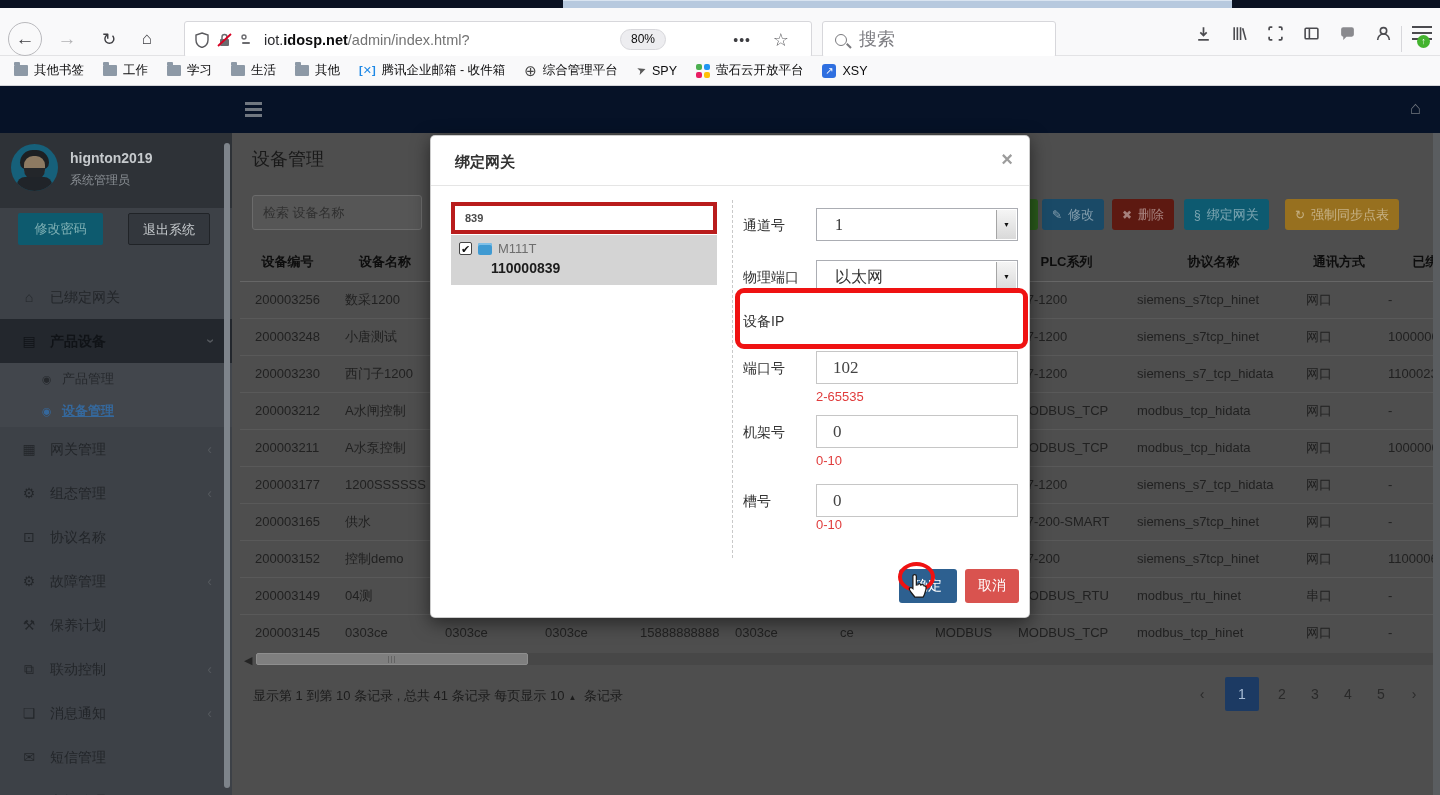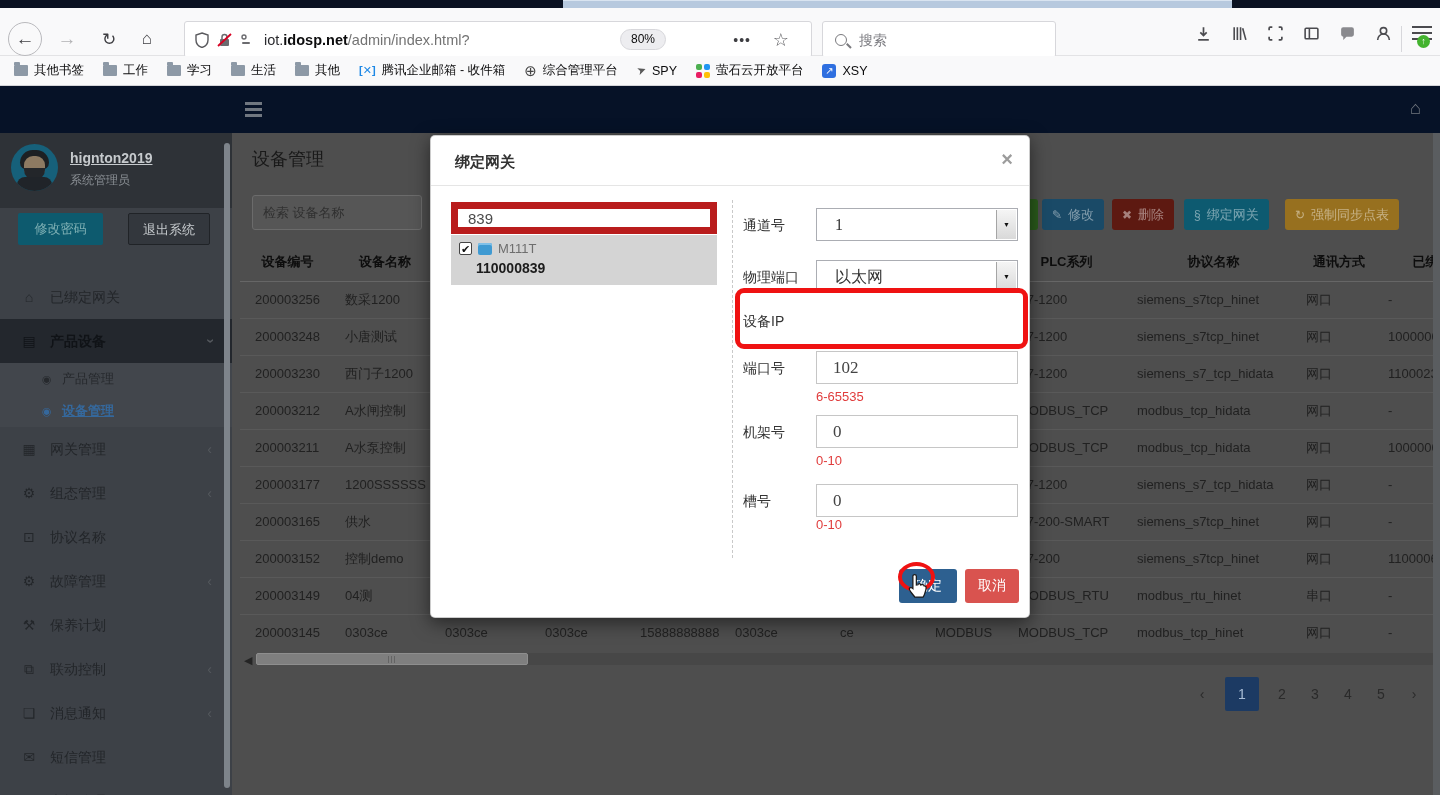--- a/index.html
+++ b/index.html
@@ -22,21 +22,21 @@
   .uicon{margin-left:10px;position:relative;display:inline-flex;align-items:center;}
   .urltext{margin-left:12px;font-size:14.5px;white-space:nowrap;color:#737373;}
   .urltext .host{color:#0c0c0d;font-weight:700;}
   .urltext .pre{color:#2a2a2e;}
   .zoompill{position:absolute;right:145px;top:7px;height:21px;padding:0 10px;border:1px solid #d7d7db;border-radius:11px;background:#ededf0;font-size:12px;color:#0c0c0d;line-height:19px;}
   .dots3{position:absolute;right:60px;top:10px;font-size:14px;color:#3e3e42;letter-spacing:1px;}
   .star{position:absolute;right:22px;top:7px;font-size:18px;color:#5a5a5e;}
   .searchbox{position:absolute;left:822px;top:13px;width:234px;height:37px;background:#fff;border:1px solid #d7d7db;border-radius:3px;display:flex;align-items:center;}
   .mag{width:12px;height:12px;border:1.6px solid #7a7a7e;border-radius:50%;margin-left:12px;position:relative;}
   .mag::after{content:"";position:absolute;left:10px;top:10px;width:6px;height:1.6px;background:#7a7a7e;transform:rotate(45deg);}
-  .searchbox input{border:none;outline:none;margin-left:10px;font-size:14px;color:#555;width:170px;background:transparent;}
+  .searchbox input{border:none;outline:none;margin-left:10px;font-size:18px;color:#555;width:170px;background:transparent;}
   .searchbox input::placeholder{color:#7d7d82;}
   .ricons{position:absolute;right:46px;top:14px;display:flex;gap:14px;align-items:center;}
   .ricon{width:22px;height:22px;display:flex;align-items:center;justify-content:center;color:#4b4b4f;}
   .vdiv{position:absolute;right:38px;top:18px;width:1px;height:26px;background:#d7d7db;}
   .burger{position:absolute;right:8px;top:18px;width:20px;height:16px;}
   .burger i{display:block;height:2.4px;background:#4b4b4f;margin-bottom:3.6px;}
   .badge-up{position:absolute;right:2px;top:9px;width:13px;height:13px;border-radius:50%;background:#43b32e;color:#fff;font-size:9px;line-height:13px;text-align:center;font-weight:700;}
   .bookbar{left:0;top:56px;width:1440px;height:30px;background:#f9f9fa;border-bottom:1px solid #d4d4d8;display:flex;align-items:center;padding-left:14px;gap:19px;}
   .bm{display:flex;align-items:center;gap:6px;font-size:12.5px;color:#0c0c0d;white-space:nowrap;}
   .fld{width:14px;height:11px;background:#90702c;background:#8d99a6;border-radius:1px;position:relative;display:inline-block;}
@@ -55,21 +55,21 @@
   .hamb i{display:block;height:2.5px;background:#707780;margin-bottom:3.5px;}
   .homeico{position:absolute;left:1410px;top:98px;font-size:18px;color:#70767e;}
 
   .sidebar{left:0;top:133px;width:232px;height:662px;background:#3d4147;}
   .userpanel{position:absolute;left:0;top:0;width:232px;height:75px;background:#2e3237;}
   .avatar{position:absolute;left:11px;top:11px;width:47px;height:47px;border-radius:50%;background:#16607a;overflow:hidden;}
   .avatar .hair{position:absolute;left:9px;top:6px;width:29px;height:20px;border-radius:14px 14px 8px 8px;background:#1d2023;}
   .avatar .face{position:absolute;left:13px;top:12px;width:21px;height:22px;border-radius:9px;background:#8d7a62;}
   .avatar .beard{position:absolute;left:13px;top:24px;width:21px;height:12px;border-radius:0 0 10px 10px;background:#23262a;}
   .avatar .body{position:absolute;left:6px;top:33px;width:35px;height:16px;border-radius:8px 8px 0 0;background:#202429;}
-  .uname{position:absolute;left:70px;top:17px;font-size:14px;font-weight:700;color:#c6cacd;text-decoration:underline;}
+  .uname{position:absolute;left:70px;top:17px;font-size:14px;font-weight:700;color:#c6cacd;}
   .urole{position:absolute;left:70px;top:39px;font-size:12px;color:#8a8f94;}
   .sbtn{position:absolute;top:80px;height:32px;font-size:13px;text-align:center;line-height:31px;border-radius:2px;}
   .sbtn.pwd{left:18px;width:85px;background:#0d5a6e;color:#7fb0b4;}
   .sbtn.out{left:128px;width:82px;background:#33373d;color:#c6cacd;border:1px solid #202327;}
   .menu{position:absolute;left:0;top:142px;width:232px;}
   .mi{position:relative;height:44px;line-height:44px;font-size:14px;color:#23262a;cursor:default;}
   .mi .mic{position:absolute;left:18px;width:22px;text-align:center;font-size:14px;}
   .mi .mlbl{position:absolute;left:50px;}
   .mi .chev{position:absolute;right:20px;color:#54585d;font-size:14px;}
   .chev.down{display:inline-block;transform:rotate(-90deg);}
@@ -108,26 +108,26 @@
   .pg{min-width:20px;text-align:center;}
   .pg.actv{width:34px;height:34px;line-height:34px;background:#1c3a63;color:#a9bdd6;border-radius:2px;}
   .rightscroll{position:absolute;left:1433px;top:133px;width:7px;height:662px;background:#5a5d60;}
 
   
   .modal{left:430px;top:135px;width:600px;height:483px;background:#fff;border-radius:5px;z-index:20;
     box-shadow:0 5px 18px rgba(0,0,0,0.5);border:1px solid rgba(0,0,0,0.2);}
   .mhead{position:absolute;left:0;top:0;width:100%;height:50px;border-bottom:1px solid #e5e5e5;}
   .mtitle{position:absolute;left:24px;top:17px;font-size:15px;font-weight:700;color:#333;}
   .mclose{position:absolute;right:16px;top:12px;font-size:20px;color:#9c9c9c;font-weight:700;}
-  .gwsearch{position:absolute;left:20px;top:66px;width:266px;height:32px;border:7px solid #b91c1c;font-size:15px;color:#4a4a4a;padding:0 10px;outline:none;}
+  .gwsearch{position:absolute;left:20px;top:66px;width:266px;height:32px;border:4px solid #b91c1c;font-size:11px;color:#4a4a4a;padding:0 10px;outline:none;font-weight:bold;}
   .gwitem{position:absolute;left:20px;top:99px;width:266px;height:50px;background:#d4d4d4;}
   .gwline1{position:absolute;left:8px;top:6px;display:flex;align-items:center;gap:6px;font-size:13px;color:#6e6e6e;}
   .cbx{width:13px;height:13px;background:#fff;border:1px solid #444;border-radius:2px;font-size:11px;line-height:12px;color:#111;text-align:center;font-weight:700;}
   .gwico{width:14px;height:12px;background:#3f9ad2;border-radius:2px;box-shadow:inset 0 2px 0 #7fc0e8;}
-  .gwid{position:absolute;left:25px;top:25px;font-size:14px;font-weight:700;color:#1c1c1c;}
+  .gwid{position:absolute;left:40px;top:25px;font-size:14px;font-weight:700;color:#1c1c1c;}
   .vdash{position:absolute;left:301px;top:64px;height:358px;border-left:1px dashed #c9c9c9;}
   .frow{position:absolute;left:312px;width:280px;height:34px;}
   .flabel{position:absolute;left:0;top:0;line-height:34px;font-size:14px;color:#333;}
   .fctrl{position:absolute;left:73px;top:0;width:202px;height:33px;}
   .sel{position:absolute;left:0;top:0;width:202px;height:33px;border:1px solid #abadb3;background:#fff;}
   .sval{position:absolute;left:18px;top:0;line-height:31px;font-family:"Liberation Serif","DejaVu Serif",serif;font-size:16px;color:#333;}
   .sarr{position:absolute;right:1px;top:1px;bottom:1px;width:20px;background:linear-gradient(#f5f5f5,#d9d9d9);border-left:1px solid #a5a5a5;font-size:7px;color:#111;display:flex;align-items:center;justify-content:center;}
   .finp{position:absolute;left:0;top:0;width:202px;height:33px;border:1px solid #c6c6c6;font-family:"Liberation Serif","DejaVu Serif",serif;font-size:17px;color:#444;padding:0 0 0 16px;background:#fff;outline:none;}
   .finp.hl{border:1px solid #4f8fc0;}
   .fhint{position:absolute;left:385px;font-size:13px;color:#e03c3c;}
@@ -560,20 +560,25 @@
               <td>网口</td>
               <td>-</td>
             </tr>
           </tbody>
       </table>
     </div>
     <div class="hscroll-larr">◀</div>
     <div class="hscroll-track"></div>
     <div class="hscroll-thumb">|||</div>
 
+    <div class="paginfo">
+      <span>显示第 1 到第 10 条记录 , 总共 41 条记录 每页显示</span>
+      <span class="psize"> <span>10</span><span class="caret-up">▲</span></span>
+      <span>条记录</span>
+    </div>
     <div class="pager">
       <span class="pg">‹</span>
       <span style="display:flex;gap:13px;align-items:center;">
           <span class="pg actv">1</span>
           <span class="pg">2</span>
           <span class="pg">3</span>
           <span class="pg">4</span>
           <span class="pg">5</span>
         </span>
       <span class="pg">›</span>
@@ -617,21 +622,21 @@
         </div>
         <div class="frow" style="top: 168px;">
           <span class="flabel">设备IP</span>
         </div>
         <div class="frow" style="top: 215px;">
           <span class="flabel">端口号</span>
           <div class="fctrl">
             <input class="finp" value="102" style="">
           </div>
         </div>
-        <div class="fhint" style="top: 253px;">6-65535</div>
+        <div class="fhint" style="top: 253px;">2-65535</div>
         <div class="frow" style="top: 279px;">
           <span class="flabel">机架号</span>
           <div class="fctrl">
             <input class="finp" value="0" style="">
           </div>
         </div>
         <div class="fhint" style="top: 317px;">0-10</div>
         <div class="frow" style="top: 348px;">
           <span class="flabel">槽号</span>
           <div class="fctrl">

